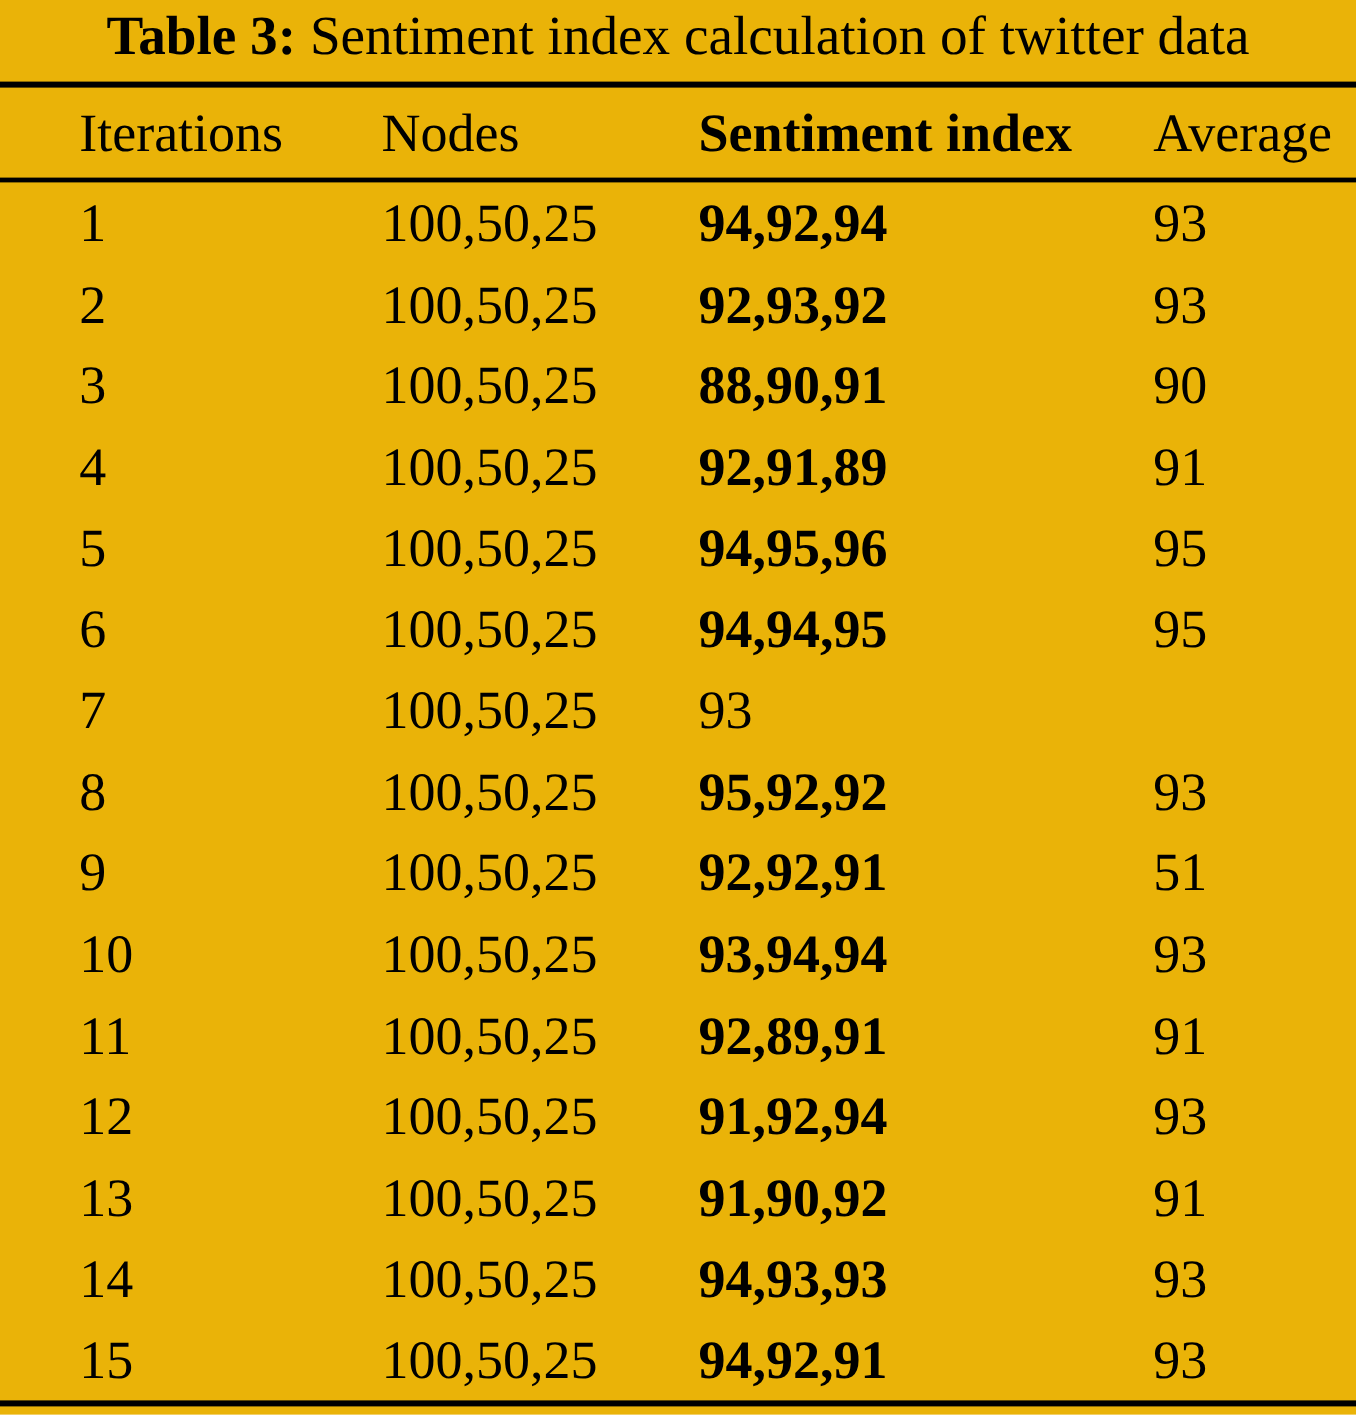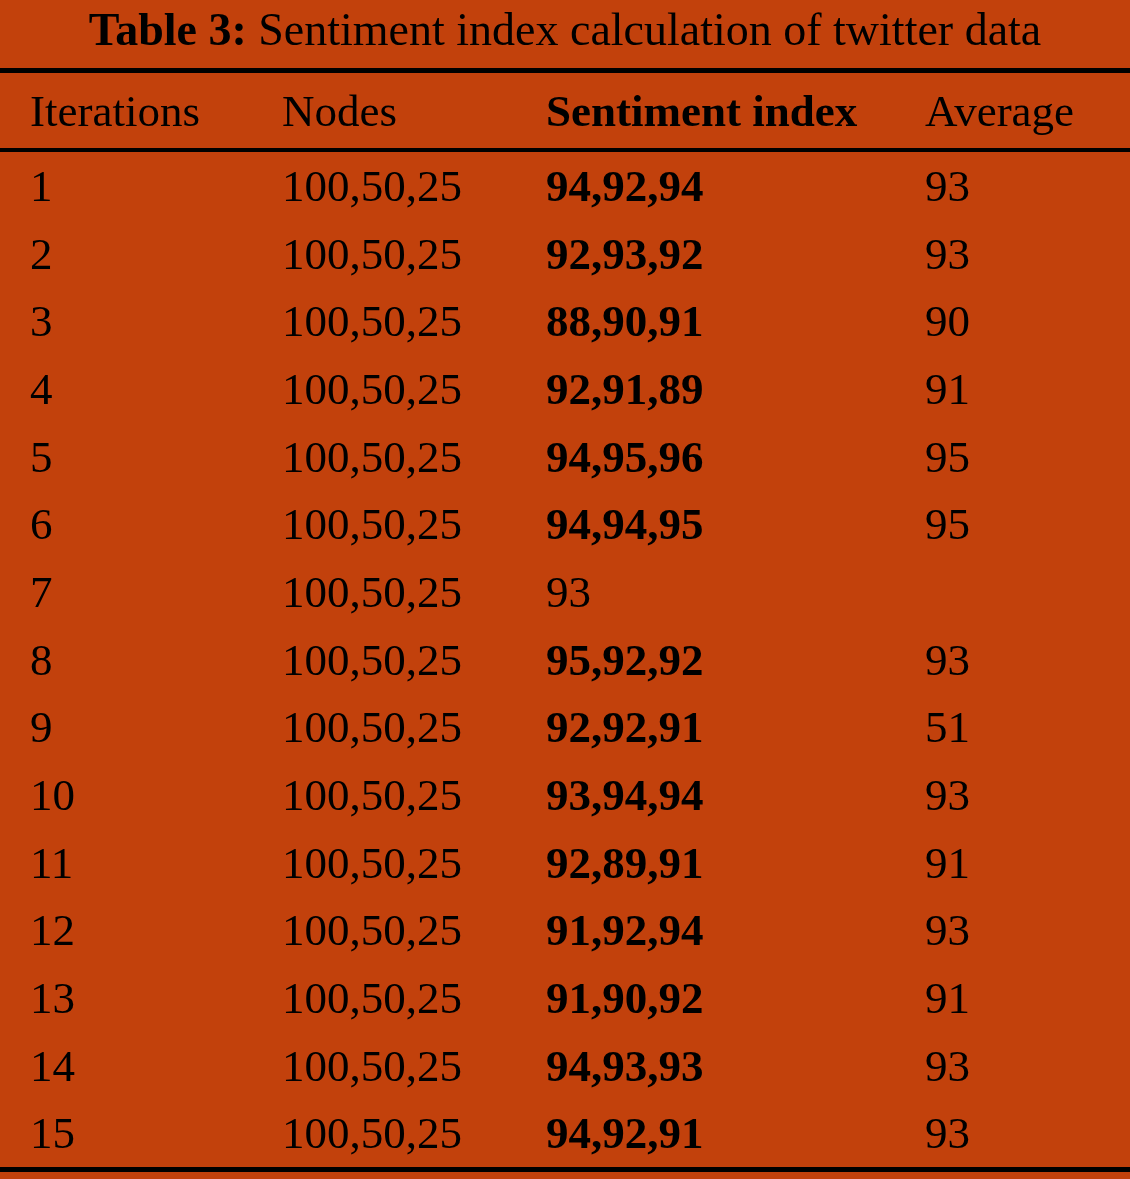--- a/index.html
+++ b/index.html
@@ -1,21 +1,21 @@
 <!DOCTYPE html>
 <html><head>
 <meta charset="utf-8">
 <style>
   * { margin: 0; padding: 0; box-sizing: border-box; }
   html, body { background: #ffffff; }
   .page {
     position: relative;
     width: 1130px;
     height: 1179px;
-    background: #c2410c;
+    background: #eab308;
     font-family: "Liberation Serif", "DejaVu Serif", serif;
     color: #000000;
     overflow: hidden;
   }
   .title {
     height: 68px;
     display: flex;
     justify-content: center;
     align-items: flex-start;
     padding-top: 3px;
@@ -41,21 +41,21 @@
     display: flex;
     flex-direction: column;
   }
   .trow {
     flex: 1;
     display: flex;
     align-items: center;
     padding-left: 30px;
     font-size: 45px;
   }
-  .c1 { width: 252px; }
+  .c1 { width: 252px; margin-left: 36px; }
   .c2 { width: 264px; }
   .c3 { width: 379px; font-weight: bold; }
   .c4 { flex: 1; }
 </style>
 </head>
 <body>
 
 <div class="page">
 
   <div class="title"><span class="title-label">Table 3:</span><span class="title-text"> Sentiment index calculation of twitter data</span></div>

